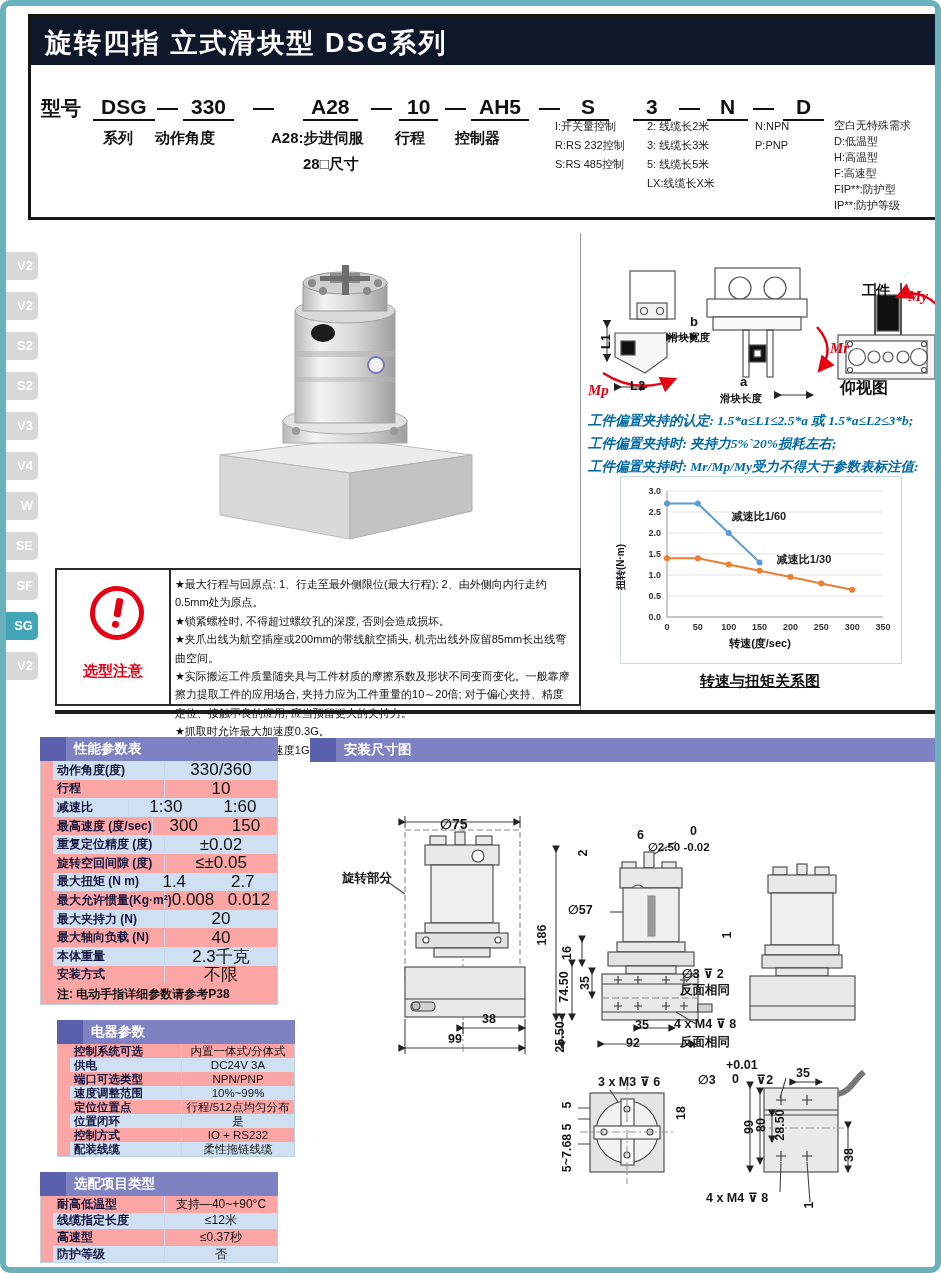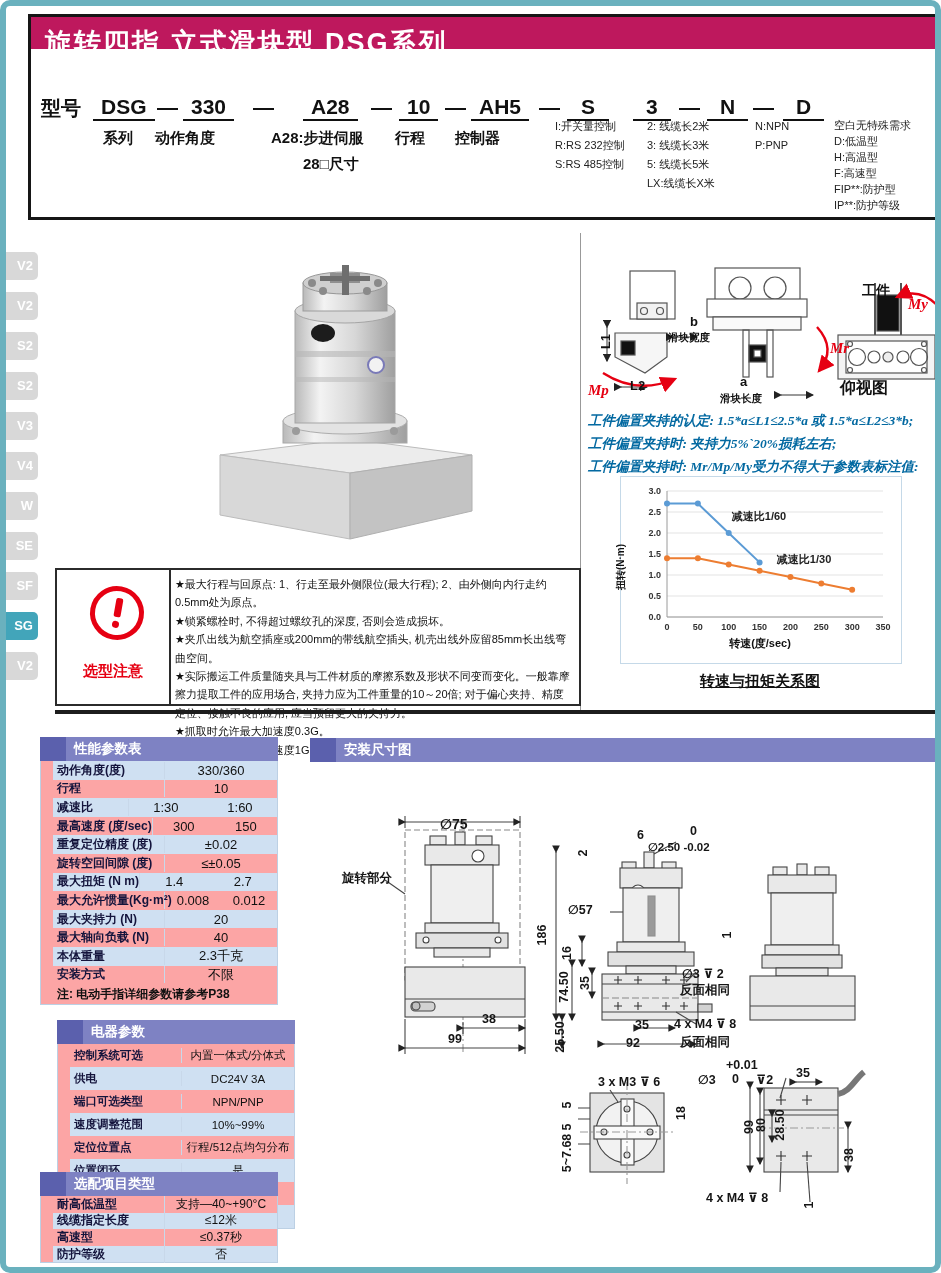--- a/index.html
+++ b/index.html
@@ -2,21 +2,21 @@
 <html><head>
 <meta charset="utf-8">
 <style>
   html,body{margin:0;padding:0;background:#fff;}
   .page{position:relative;width:941px;height:1273px;background:#fff;overflow:hidden;
         font-family:"Liberation Sans","DejaVu Sans",sans-serif;color:#111;}
   .frame{position:absolute;inset:0;border:6px solid #6ab1be;border-radius:10px;pointer-events:none;z-index:50;}
   .abs{position:absolute;}
   
   .hbox{position:absolute;left:28px;top:14px;width:905px;height:200px;border:3px solid #161616;background:#fff;}
-  .hbar{position:absolute;left:0;top:0;right:0;height:32px;background:#be185d;}
+  .hbar{position:absolute;left:0;top:0;right:0;height:48px;background:#0f172a;}
   .hbar span{display:block;padding:8px 14px;color:#fff;font-size:27px;font-weight:bold;letter-spacing:2px;}
   .mrow span{position:absolute;top:0;font-weight:bold;font-size:21px;white-space:nowrap;}
   .mpart{border-bottom:2px solid #111;padding:0 8px;}
   .hcap{position:absolute;font-weight:bold;font-size:15px;white-space:nowrap;}
   .hopt{position:absolute;font-size:11px;line-height:19px;white-space:nowrap;color:#222;}
   
   .tab{position:absolute;left:-8px;width:46px;height:28px;background:#d8d8d8;border-radius:5px;
        color:#fff;font-weight:bold;font-size:13px;text-align:right;line-height:28px;padding-right:5px;box-sizing:border-box;}
   .tab.active{background:#42a5ba;}
   
@@ -45,22 +45,22 @@
   .thead{height:24px;background:#7e82c3;position:relative;}
   .thead .sq{position:absolute;left:0;top:0;width:26px;height:24px;background:#5b60ad;}
   .thead span.tt{position:absolute;left:34px;top:0;line-height:24px;color:#fff;font-weight:bold;font-size:13.5px;}
   .tbody{border:1px solid #bcd0e4;border-top:none;padding-left:12px;}
   .trow{display:flex;align-items:center;}
   .trow.b{background:#cfe0f2;}
   .tl{width:112px;padding-left:4px;box-sizing:border-box;font-weight:bold;color:#14143c;border-right:1px solid #c8d8ea;white-space:nowrap;}
   .tv{flex:1;text-align:center;color:#111;}
   .tv2{width:50%;text-align:center;color:#111;}
   .perf .trow{height:18.6px;font-size:12px;}
-  .perf .tv,.perf .tv2{font-size:13px;}
-  .elec .trow{height:23px;font-size:11.5px;align-items:center;}
+  .perf .tv,.perf .tv2{font-size:17px;}
+  .elec .trow{height:14px;font-size:11.5px;align-items:center;}
   .opt .trow{height:16.6px;font-size:12px;}
   .tnote{height:20px;line-height:20px;font-size:12px;font-weight:bold;padding-left:4px;white-space:nowrap;}
   
   .dim{position:absolute;font-weight:bold;font-size:12.5px;color:#151515;white-space:nowrap;}
   .rot{transform:rotate(-90deg);transform-origin:center;}
   svg{display:block;}
 </style>
 </head>
 <body>
 
@@ -220,21 +220,21 @@
   </svg>
   <span class="dlabel rot" style="left:598px;top:334px;">L1</span>
   <span class="dlabel" style="left:630px;top:378px;">L2</span>
   <span class="dlabel" style="left:690px;top:314px;">b</span>
   <span class="dlabel small" style="left:668px;top:331px;">滑块宽度</span>
   <span class="dlabel red" style="left:588px;top:382px;">Mp</span>
   <span class="dlabel red" style="left:830px;top:340px;">Mr</span>
   <span class="dlabel" style="left:740px;top:374px;">a</span>
   <span class="dlabel small" style="left:720px;top:392px;">滑块长度</span>
   <span class="dlabel" style="left:862px;top:282px;font-size:14px;">工件</span>
-  <span class="dlabel red" style="left:908px;top:296px;">My</span>
+  <span class="dlabel red" style="left:908px;top:288px;">My</span>
   <span class="dlabel" style="left:840px;top:378px;font-size:16px;">仰视图</span>
 
   <div class="note-it" style="left:588px;top:412px;">工件偏置夹持的认定: 1.5*a≤L1≤2.5*a 或 1.5*a≤L2≤3*b;</div>
   <div class="note-it" style="left:588px;top:435px;">工件偏置夹持时: 夹持力5%`20%损耗左右;</div>
   <div class="note-it" style="left:588px;top:458px;">工件偏置夹持时: Mr/Mp/My受力不得大于参数表标注值:</div>
 
   <div class="chartbox">
     <svg id="chartplot" width="278" height="184" viewBox="0 0 278 184">
         <line x1="46" x2="262" y1="140" y2="140" stroke="#dcdcdc" stroke-width="0.8"></line>
         <line x1="46" x2="262" y1="119" y2="119" stroke="#dcdcdc" stroke-width="0.8"></line>

